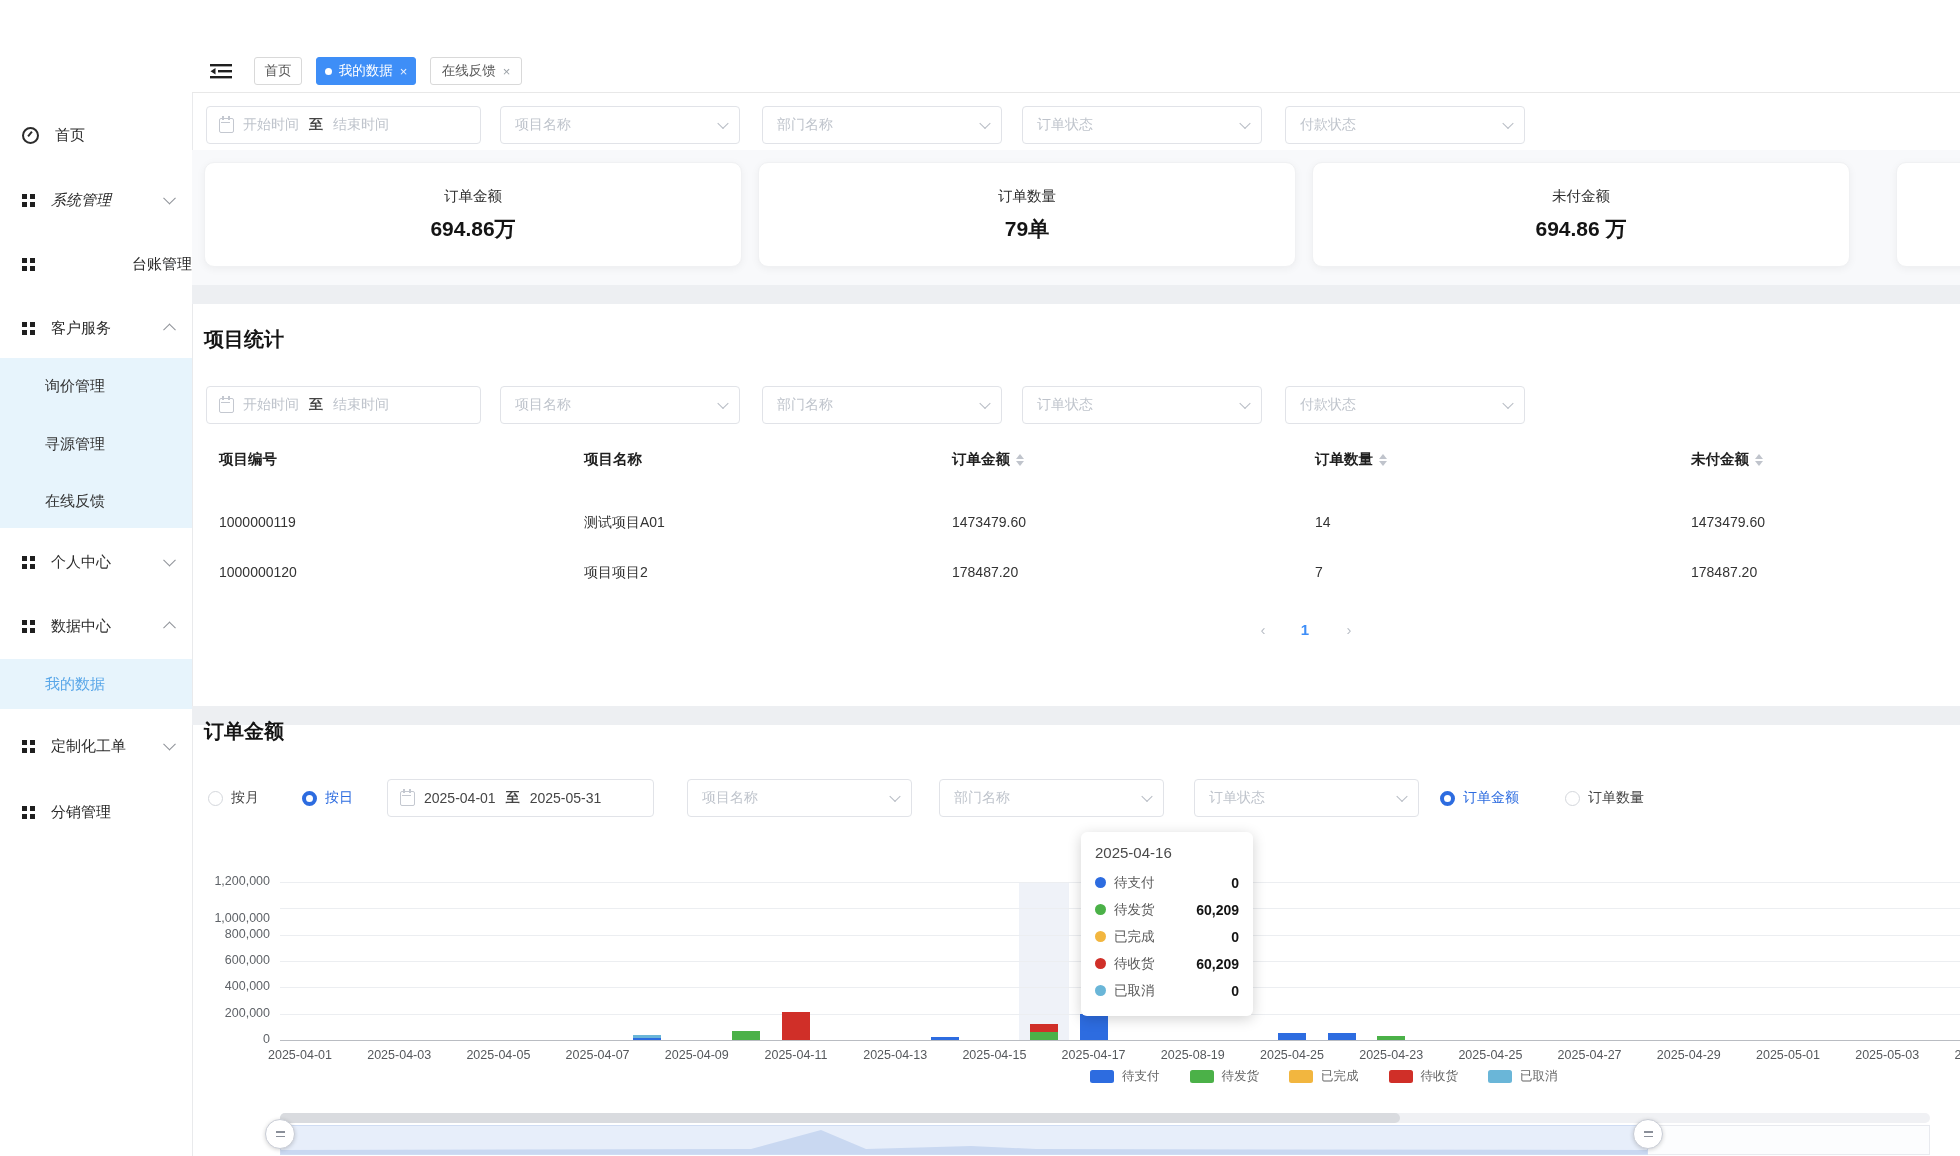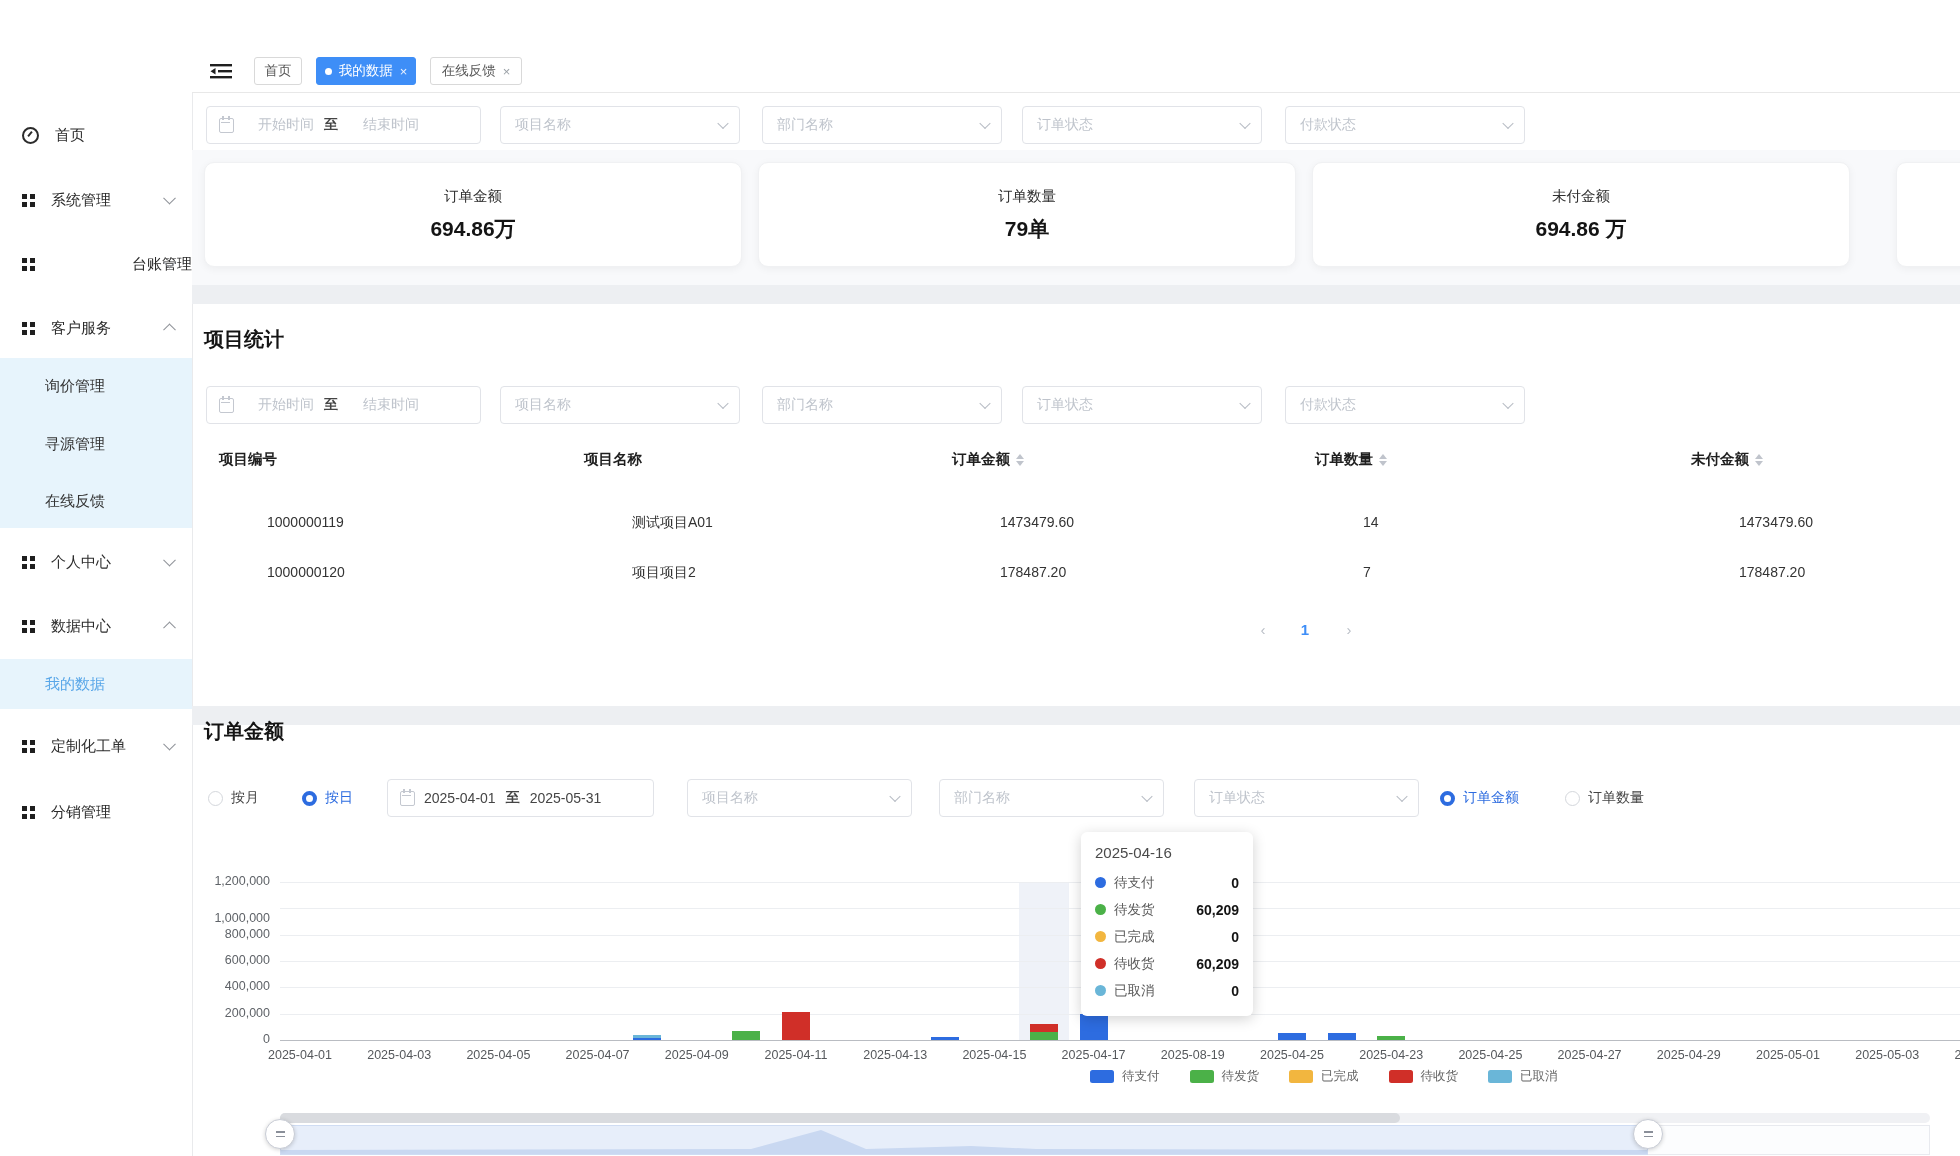--- a/index.html
+++ b/index.html
@@ -36,21 +36,21 @@
        display:flex;align-items:center;justify-content:center;gap:7px;font-size:13.5px;color:#595959;cursor:pointer;box-sizing:border-box;}
   .tab.active{background:#3e8ef7;border-color:#3e8ef7;color:#fff;}
   .tab .dot{width:7px;height:7px;border-radius:50%;background:#fff;}
   .tab .x{font-size:13px;line-height:1;color:#9aa0a6;}
   .tab.active .x{color:#eaf2ff;}
   #collapse-btn{left:18px;top:13px;width:22px;height:16px;cursor:pointer;}
 
   
   .fbox{position:absolute;height:38px;border:1px solid #e1e3e8;border-radius:4px;background:#fff;box-sizing:border-box;
         display:flex;align-items:center;font-size:14px;color:#bfc4cc;}
-  .fbox .ph{color:#bfc4cc;margin-left:15px;}
+  .fbox .ph{color:#bfc4cc;}
   .fbox .val{color:#454545;}
   .fbox .sep{color:#454545;font-weight:600;margin:0 10px;}
   .cal-icon{width:13px;height:13px;border:1px solid #c4c8d0;border-radius:2px;margin:0 9px 0 12px;position:relative;flex:none;}
   .cal-icon::before{content:"";position:absolute;left:2px;top:-3px;width:2px;height:4px;background:#c4c8d0;box-shadow:6px 0 0 #c4c8d0;}
   .cal-icon::after{content:"";position:absolute;left:1px;top:3px;width:9px;height:1px;background:#c4c8d0;}
   .sel-caret{position:absolute;right:12px;top:50%;width:7px;height:7px;border-right:1.3px solid #b7bcc4;border-bottom:1.3px solid #b7bcc4;transform:translateY(-70%) rotate(45deg);}
   .fbox .ph-pad{margin-left:14px;}
 
   
   #card-zone{left:192px;top:150px;width:1768px;height:135px;background:#f8f9fb;}
@@ -58,21 +58,21 @@
              box-shadow:0 2px 8px rgba(0,0,0,0.05);display:flex;flex-direction:column;align-items:center;justify-content:center;gap:9px;}
   .stat-card .sl{font-size:14.5px;color:#303030;}
   .stat-card .sv{font-size:21px;font-weight:bold;color:#141414;}
 
   .gap-strip{left:192px;width:1768px;height:19px;background:#edeff2;}
 
   .section-title{font-size:20px;font-weight:bold;color:#141414;}
 
   
   .th{position:absolute;font-size:14.5px;font-weight:bold;color:#1f1f1f;display:flex;align-items:center;gap:6px;}
-  .td{position:absolute;font-size:14px;color:#333;margin-left:48px;}
+  .td{position:absolute;font-size:14px;color:#333;}
   .sorter{display:inline-flex;flex-direction:column;gap:2px;cursor:pointer;}
   .sorter i{width:0;height:0;border-left:4px solid transparent;border-right:4px solid transparent;}
   .sorter .up{border-bottom:5px solid #c0c4cc;}
   .sorter .dn{border-top:5px solid #c0c4cc;}
 
   .pg{position:absolute;top:615px;width:26px;height:28px;display:flex;align-items:center;justify-content:center;
       font-size:15px;color:#b9bec6;cursor:pointer;}
   .pg.cur{color:#3e8ef7;font-weight:bold;}
 
   
@@ -118,21 +118,21 @@
 <body>
 
 <div id="app">
 
 
   <div id="sidebar" class="abs">
     <div class="side-item" style="top:60px;">
       <span class="dash-icon"></span>
       <span class="lbl">首页</span>
     </div>
-    <div class="side-item" style="top:125px;">
+    <div class="side-item" style="top:125px;font-style:italic;">
       <span class="grid-icon"></span>
       <span class="lbl">系统管理</span>
       <i class="chev down"></i>
     </div>
     <div class="side-item" style="top:189px;justify-content:space-between;">
       <span class="grid-icon"></span>
       <span class="lbl">台账管理</span>
       <i class="chev down"></i>
     </div>
     <div class="side-item" style="top:253px;">

